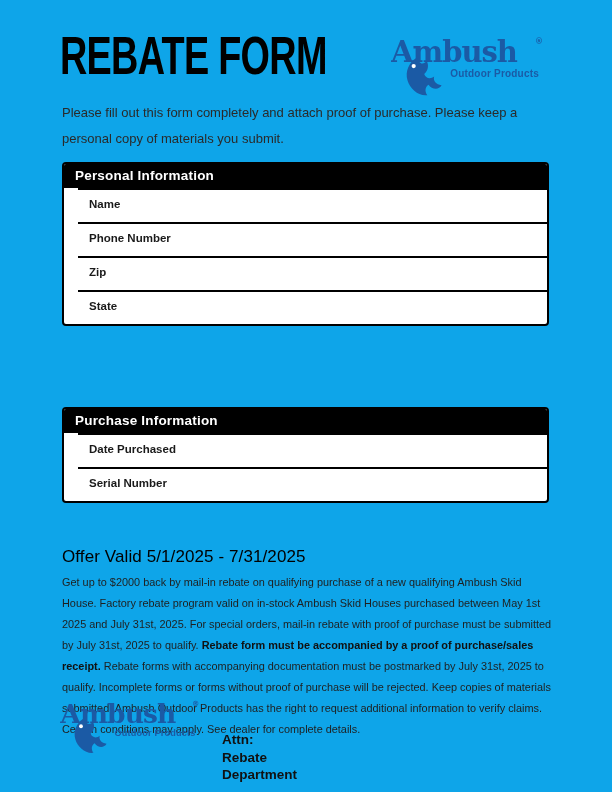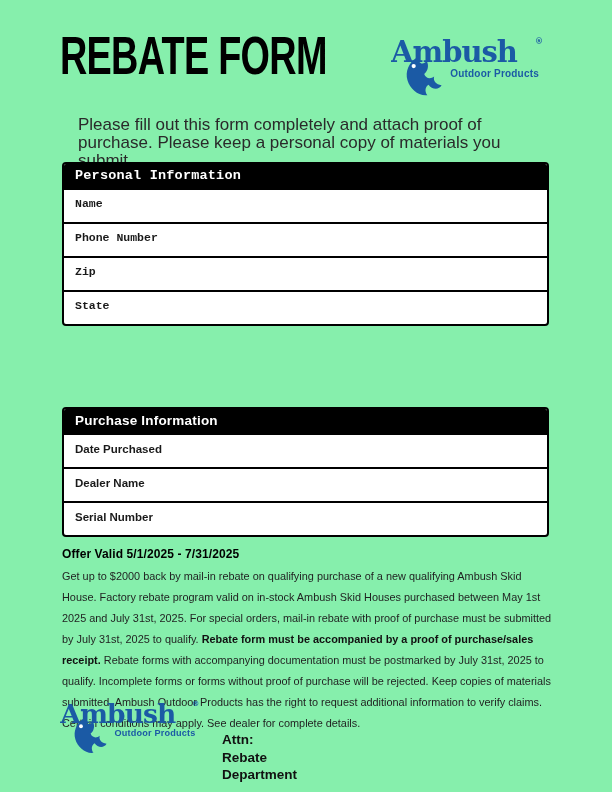--- a/index.html
+++ b/index.html
@@ -1,19 +1,19 @@
 <!DOCTYPE html>
 <html><head>
 <meta charset="utf-8">
 <style>
   html,body { margin:0; padding:0; background:#888; }
   .page {
     position:relative;
     width:612px; height:792px;
-    background:#86efac;
+    background:#0ea5e9;
     font-family:"Liberation Sans", sans-serif;
     color:#231f20;
     overflow:hidden;
     margin:0 auto;
   }
   
   .title {
     position:absolute; left:60px; top:24px; margin:0;
     font-size:54px; font-weight:900; color:#000;
     letter-spacing:-1px; white-space:nowrap;
@@ -26,47 +26,47 @@
     font-family:"DejaVu Serif", serif;
     font-weight:bold; font-size:29px; letter-spacing:-1px;
   }
   .reg-text { font-family:"DejaVu Sans", sans-serif; font-size:8px; font-weight:bold; }
   .tagline-text {
     font-family:"Liberation Sans", sans-serif;
     font-weight:bold; font-size:10px; letter-spacing:0.2px;
   }
   
   .intro {
-    position:absolute; left:62px; top:100px; width:472px; margin:16px;
-    font-size:17px; line-height:18px; color:#2a2a2a;
+    position:absolute; left:62px; top:100px; width:472px; margin:0;
+    font-size:13px; line-height:26px; color:#2a2a2a;
   }
   
   .form-table {
     position:absolute; left:62px; width:487px;
     border:2px solid #000; border-radius:4px;
     background:#fff; box-sizing:border-box;
   }
-  .pi-table { top:162px;font-family:Liberation Mono, monospace; }
+  .pi-table { top:162px; }
   .pu-table { top:407px; }
   .table-header {
     background:#000; color:#fff;
     font-size:13.5px; font-weight:bold;
     padding:4px 11px 5px; letter-spacing:0.2px;
     border-radius:2px 2px 0 0;
   }
   .table-row {
     height:28px; border-top:2px solid #000;
-    padding:4px 11px 0; box-sizing:content-box;
+    padding:4px 11px 0; box-sizing:content-box;margin-left:14px;
   }
   .table-row:first-of-type { border-top:none; }
   .field-label { font-size:11.5px; font-weight:600; color:#1a1a1a; }
   
   .offer { position:absolute; left:62px; top:547px; width:494px; }
   .offer-heading {
-    margin:0 0 5px 0; font-size:12px; font-weight:700;
+    margin:0 0 5px 0; font-size:17px; font-weight:400;
     color:#000; letter-spacing:0.1px;
   }
   .offer-body {
     margin:0; font-size:10.9px; line-height:21px; color:#1f1f1f;
   }
   .offer-body strong { font-weight:700; color:#111; }
   
   .footer { position:absolute; left:60px; top:694px; }
   .footer-logo { position:absolute; left:0; top:2px; }
   .attn {
@@ -111,23 +111,20 @@
       <span class="field-label">State</span>
     </div>
   </section>
 
   <section class="form-table pu-table">
     <div class="table-header">Purchase Information</div>
     <div class="table-row">
       <span class="field-label">Date Purchased</span>
     </div>
     <div class="table-row">
-      <span class="field-label">Dealer Name</span>
-    </div>
-    <div class="table-row">
       <span class="field-label">Serial Number</span>
     </div>
   </section>
 
   <div class="offer">
     <h2 class="offer-heading">Offer Valid 5/1/2025 - 7/31/2025</h2>
     <p class="offer-body"><span>Get up to $2000 back by mail-in rebate on qualifying purchase of a new qualifying Ambush Skid House. Factory rebate program valid on in-stock Ambush Skid Houses purchased between May 1st 2025 and July 31st, 2025. For special orders, mail-in rebate with proof of purchase must be submitted by July 31st, 2025 to qualify. </span><strong>Rebate form must be accompanied by a proof of purchase/sales receipt.</strong><span> Rebate forms with accompanying documentation must be postmarked by July 31st, 2025 to qualify. Incomplete forms or forms without proof of purchase will be rejected. Keep copies of materials submitted. Ambush Outdoor Products has the right to request additional information to verify claims. Certain conditions may apply. See dealer for complete details.</span></p>
   </div>
 
   <div class="footer">

